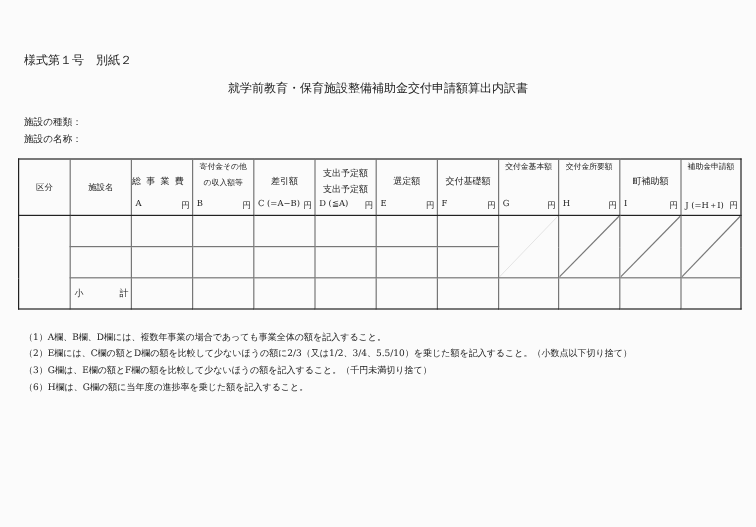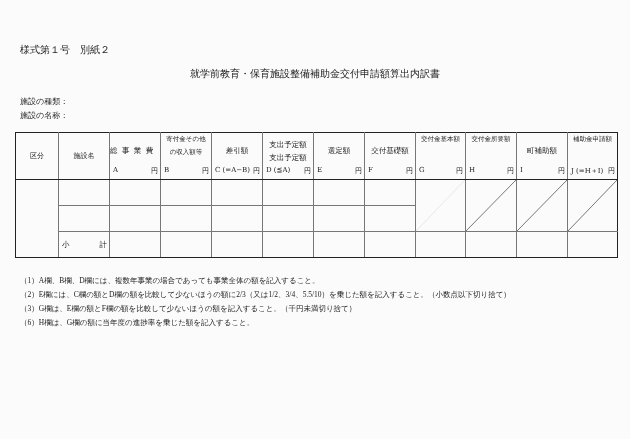--- a/index.html
+++ b/index.html
@@ -23,21 +23,21 @@
   .thick-t { border-top:1.5px solid #222 !important; }
   .thick-b { border-bottom:1.5px solid #222 !important; }
   .thick-r { border-right:1.5px solid #222 !important; }
   .hdr { height:47px; }
   .hdr .lbl { display:block; position:absolute; left:0; right:0; top:0; line-height:13px; font-size:6.5px; }
   .hdr .lbl.big { font-size:7.5px; top:11px; }
   .hdr .sub { position:absolute; left:3px; right:2px; bottom:3px; display:flex; justify-content:space-between; font-size:7px; }
   .r { height:26px; }
   .diag svg { position:absolute; left:0; top:0; width:100%; height:100%; }
   .subtotal { display:flex; justify-content:space-between; padding:0 2px 0 3px; font-size:7.5px; }
-  .note { left:20px; font-size:7.5px;font-family:Liberation Serif, serif; }
+  .note { left:20px; font-size:7.5px; }
 </style>
 </head>
 <body>
 
 <div class="abs form-no">様式第１号　別紙２</div>
 <div class="abs title">就学前教育・保育施設整備補助金交付申請額算出内訳書</div>
 <div class="abs field" style="top:96px">施設の種類：</div>
 <div class="abs field" style="top:110px">施設の名称：</div>
 
 <table class="grid">

